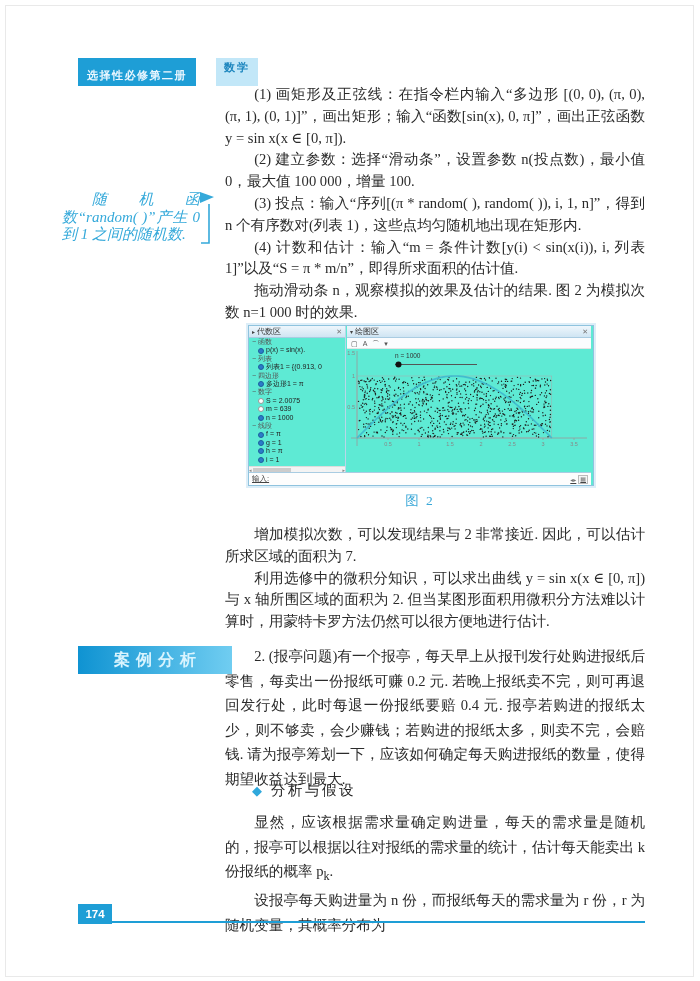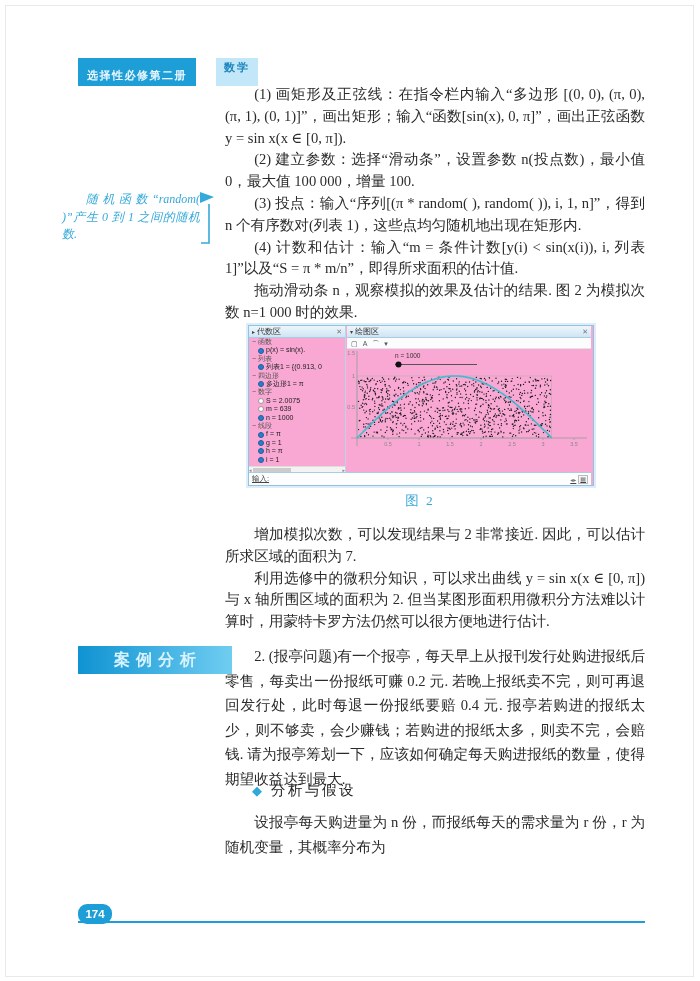--- a/index.html
+++ b/index.html
@@ -7,32 +7,32 @@
         font-family:"Liberation Serif","DejaVu Serif",serif;color:#2b2b2b;}
   .frame{position:absolute;left:5px;top:5px;width:687px;height:970px;border:1px solid #e9e9e9;}
 
   
   .badge-row{position:absolute;left:78px;top:58px;display:flex;
              font-family:"Liberation Sans","DejaVu Sans",sans-serif;font-size:11px;font-weight:bold;}
   .badge-volume{background:#1E9ED6;color:#eaf7ff;padding:10px 9px 3px;letter-spacing:1.5px;}
   .badge-subject{background:#C2E7F8;color:#1D86BE;padding:2px 8px 3px;margin-left:20px;letter-spacing:2px;}
 
   
-  .mnote{position:absolute;left:62px;top:191px;width:138px;font-style:italic;font-size:12px;
+  .mnote{position:absolute;left:62px;top:191px;width:138px;font-style:italic;font-size:15px;
          line-height:17.5px;color:#35A9DA;text-indent:2em;text-align:justify;}
   .mnote-mark{position:absolute;left:198px;top:191px;}
 
   
   .colblock{position:absolute;left:225px;width:420px;}
   p.body{margin:0;font-size:14.6px;line-height:21.8px;text-indent:2em;text-align:justify;
          word-break:break-all;}
   .wide p.body{line-height:24.5px;}
 
   
-  .fig{position:absolute;left:248px;top:325px;width:344px;height:159px;background:#f9a8d4;
+  .fig{position:absolute;left:248px;top:325px;width:344px;height:159px;background:#5eead4;
        border:1px solid #8fc3de;box-shadow:0 0 0 2px #ddeef8;
        font-family:"Liberation Sans","DejaVu Sans",sans-serif;}
   .alg{position:absolute;left:0;top:0;width:97px;height:100%;border-right:1px solid #b9d6e8;box-sizing:border-box;}
   .panel-hd{height:12px;background:linear-gradient(#eef6fc,#cfe5f3);border-bottom:1px solid #a9cce2;
             font-size:8px;color:#333;display:flex;align-items:center;padding:0 3px;box-sizing:border-box;}
   .panel-hd .arr{font-size:6px;color:#444;margin-right:2px;}
   .panel-hd .x{margin-left:auto;color:#777;font-size:7px;cursor:default;}
   .tree{position:absolute;top:12px;left:0;right:0;bottom:19px;overflow:hidden;
         font-size:7px;line-height:8.4px;color:#222;}
   .tree-group{color:#555;padding-left:3px;white-space:nowrap;}
@@ -62,21 +62,21 @@
               font-family:"Liberation Sans","DejaVu Sans",sans-serif;font-size:16px;font-weight:bold;
               letter-spacing:6px;text-align:center;line-height:28px;box-sizing:border-box;padding-left:6px;}
   .diamond-hd{position:absolute;left:252px;top:781px;font-size:14.5px;}
   .diamond{color:#2FA8DC;font-size:13px;margin-right:9px;}
   .dh-text{color:#222;letter-spacing:2.5px;}
 
   
   .footer-line{position:absolute;left:78px;top:921px;width:567px;height:2px;background:#1E9ED6;}
   .footer-box{position:absolute;left:78px;top:904px;width:34px;height:20px;background:#1E9ED6;color:#fff;
               font-family:"Liberation Sans","DejaVu Sans",sans-serif;font-size:11.5px;font-weight:bold;
-              text-align:center;line-height:20px;border-radius:9px;}
+              text-align:center;line-height:20px;}
 </style>
 </head>
 <body>
 
 <div id="page">
   <div class="frame"></div>
 
   <div class="badge-row">
     <span class="badge-volume">选择性必修第二册</span>
     <span class="badge-subject">数学</span>
@@ -217,18 +217,19 @@
   <div class="case-badge">案例分析</div>
   <div class="colblock wide" style="top:644px">
     <p class="body">2. (报亭问题)有一个报亭，每天早上从报刊发行处购进报纸后零售，每卖出一份报纸可赚 0.2 元. 若晚上报纸卖不完，则可再退回发行处，此时每退一份报纸要赔 0.4 元. 报亭若购进的报纸太少，则不够卖，会少赚钱；若购进的报纸太多，则卖不完，会赔钱. 请为报亭筹划一下，应该如何确定每天购进报纸的数量，使得期望收益达到最大.</p>
   </div>
 
   <div class="diamond-hd">
     <span class="diamond">◆</span><span class="dh-text">分析与假设</span>
   </div>
 
   <div class="colblock wide" style="top:810px">
+    <p class="body"><span>显然，应该根据需求量确定购进量，每天的需求量是随机的，报亭可以根据以往对报纸的需求量的统计，估计每天能卖出 k 份报纸的概率 p</span><sub>k</sub><span>.</span></p>
     <p class="body">设报亭每天购进量为 n 份，而报纸每天的需求量为 r 份，r 为随机变量，其概率分布为</p>
   </div>
 
   <div class="footer-line"></div>
   <div class="footer-box">174</div>
 </div>
 
 </body></html>

